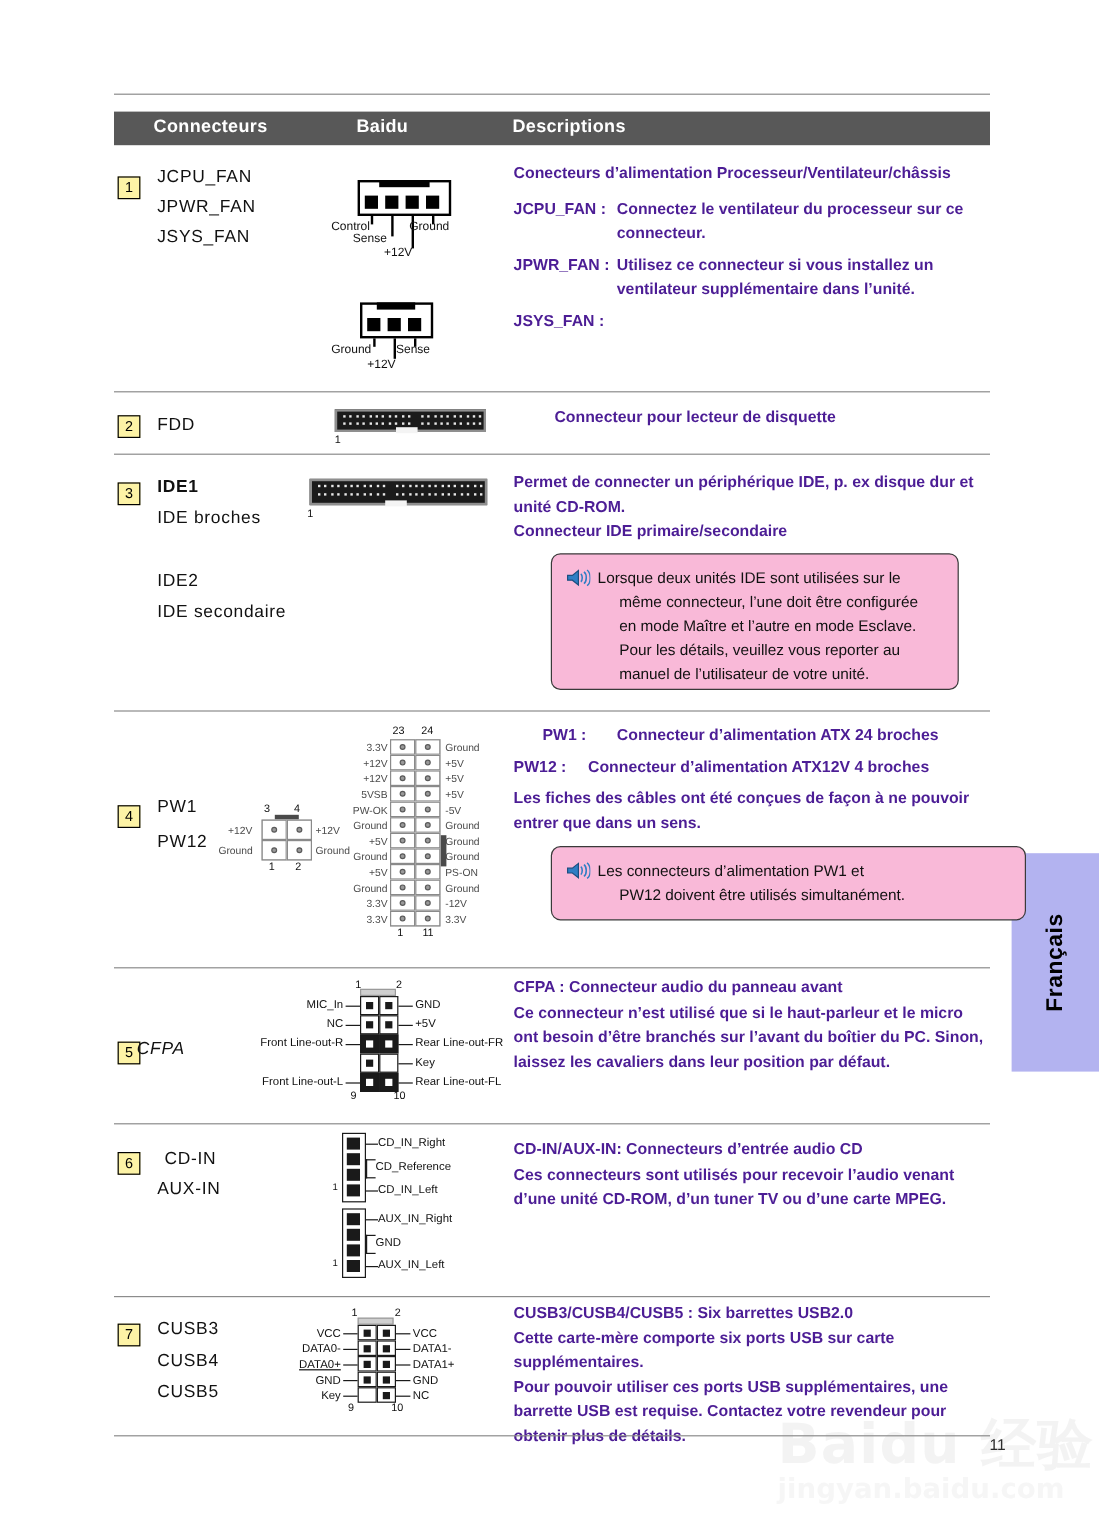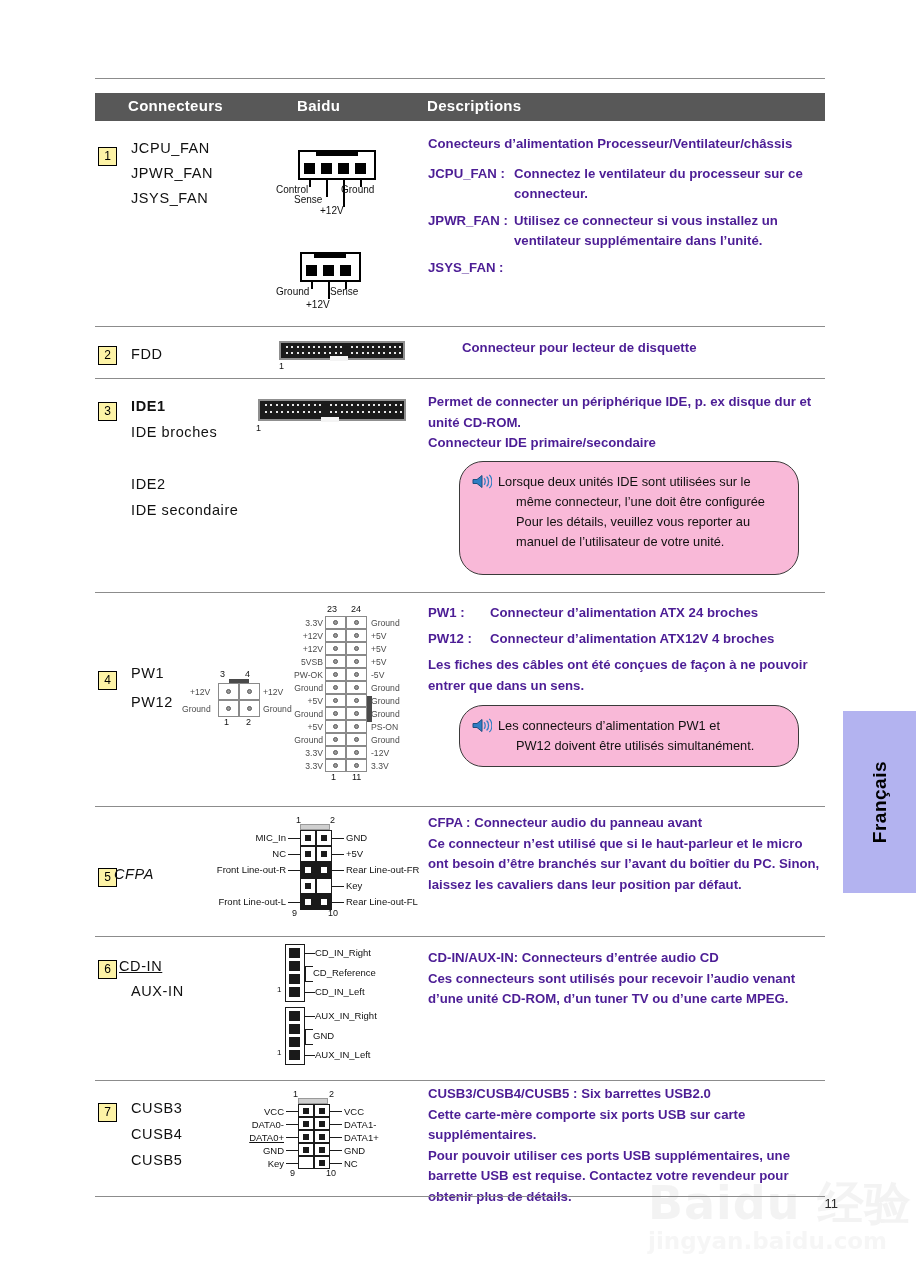--- a/index.html
+++ b/index.html
@@ -37,21 +37,21 @@
     border:1px solid #000;font-size:12px;line-height:17px;text-align:center;
     font-weight:normal;color:#000;}
   .lbl{position:absolute;font-size:14.5px;letter-spacing:.6px;color:#111;white-space:nowrap;}
   .desc{position:absolute;font-size:13.2px;line-height:20.5px;color:#4c1d95;font-weight:bold;}
   .desc .hang{display:flex;}
   .desc .hang .k{width:86px;flex:0 0 86px;}
   .desc .hang .v{flex:1;}
 
   
   .note{position:absolute;background:#f9b9d8;border:1px solid #3a3a3a;
-    border-radius:24px;padding:10px 14px 24px 12px;box-sizing:border-box;}
+    border-radius:8px;padding:10px 14px 24px 12px;box-sizing:border-box;}
   .note .row{display:flex;}
   .note .spk{flex:0 0 26px;padding-top:2px;}
   .note .txt{font-size:12.8px;line-height:20px;color:#111;}
   .note .txt .ind{padding-left:18px;}
 
   
   .fig{position:absolute;}
   .tiny{font-size:8.6px;color:#4b4b4b;font-family:"Liberation Sans",sans-serif;
         white-space:nowrap;position:absolute;}
   .tiny.dk{color:#111;}
@@ -308,20 +308,21 @@
         <svg width="20" height="15" viewBox="0 0 20 15" aria-hidden="true">
           <path d="M1 5.5h4L10 1.5v12L5 9.5H1z" fill="#2f7ec4" stroke="#1c4f80" stroke-width="1"></path>
           <path d="M12 4.2c1.6 1.1 1.6 5.5 0 6.6" fill="none" stroke="#2f7ec4" stroke-width="1.3"></path>
           <path d="M14.6 2.6c2.6 1.8 2.6 8.0 0 9.8" fill="none" stroke="#2f7ec4" stroke-width="1.3"></path>
           <path d="M17.2 1c3.5 2.5 3.5 11 0 13" fill="none" stroke="#2f7ec4" stroke-width="1.2"></path>
         </svg>
       </div>
       <div class="txt">
         <div>Lorsque deux unités IDE sont utilisées sur le</div>
         <div class="ind">même connecteur, l’une doit être configurée</div>
+        <div class="ind">en mode Maître et l’autre en mode Esclave.</div>
         <div class="ind">Pour les détails, veuillez vous reporter au</div>
         <div class="ind">manuel de l’utilisateur de votre unité.</div>
       </div>
     </div>
   </div>
 
   <div class="rule" style="top:592px;"></div>
 
   <div class="num" style="left:98px;top:671px;">4</div>
   <div class="lbl" style="left:131px;top:665px;">PW1</div>
@@ -459,31 +460,31 @@
         <div class="tiny" style="left: 371px; top: 709px;">Ground</div>
         <div class="tiny" style="left: 371px; top: 722px;">PS-ON</div>
         <div class="tiny" style="left: 371px; top: 735px;">Ground</div>
         <div class="tiny" style="left: 371px; top: 748px;">-12V</div>
         <div class="tiny" style="left: 371px; top: 761px;">3.3V</div>
       </div>
   </div>
 
   <div class="desc" style="left:428px;top:603px;width:398px;">
     <div class="hang">
-      <span class="k" style="width:62px;flex:0 0 62px;">PW1 :</span>
+      <span class="k" style="width:62px;flex:0 0 62px;margin-left:24px;">PW1 :</span>
       <span class="v">Connecteur d’alimentation ATX 24 broches</span>
     </div>
     <div class="hang" style="margin-top:5px;">
       <span class="k" style="width:62px;flex:0 0 62px;">PW12 :</span>
       <span class="v">Connecteur d’alimentation ATX12V 4 broches</span>
     </div>
     <div style="margin-top:6px;">Les fiches des câbles ont été conçues de façon à ne pouvoir entrer que dans un sens.</div>
   </div>
 
-  <div class="note" style="left:459px;top:705px;width:340px;height:62px;">
+  <div class="note" style="left:459px;top:705px;width:396px;height:62px;">
     <div class="row">
       <div class="spk">
         <svg width="20" height="15" viewBox="0 0 20 15" aria-hidden="true">
           <path d="M1 5.5h4L10 1.5v12L5 9.5H1z" fill="#2f7ec4" stroke="#1c4f80" stroke-width="1"></path>
           <path d="M12 4.2c1.6 1.1 1.6 5.5 0 6.6" fill="none" stroke="#2f7ec4" stroke-width="1.3"></path>
           <path d="M14.6 2.6c2.6 1.8 2.6 8.0 0 9.8" fill="none" stroke="#2f7ec4" stroke-width="1.3"></path>
           <path d="M17.2 1c3.5 2.5 3.5 11 0 13" fill="none" stroke="#2f7ec4" stroke-width="1.2"></path>
         </svg>
       </div>
       <div class="txt">
@@ -559,21 +560,21 @@
   </div>
 
   <div class="desc" style="left:428px;top:813px;width:398px;">
     <div>CFPA : Connecteur audio du panneau avant</div>
     <div>Ce connecteur n’est utilisé que si le haut-parleur et le micro ont besoin d’être branchés sur l’avant du boîtier du PC. Sinon, laissez les cavaliers dans leur position par défaut.</div>
   </div>
 
   <div class="rule" style="top:936px;"></div>
 
   <div class="num" style="left:98px;top:960px;">6</div>
-  <div class="lbl" style="left:119px;top:958px;text-decoration:underline;">CD-IN</div>
+  <div class="lbl" style="left:137px;top:958px;">CD-IN</div>
   <div class="lbl" style="left:131px;top:983px;">AUX-IN</div>
 
   <div class="fig">
     <div class="audbox" style="left:285px;top:944px;width:20px;height:58px;"></div>
     <div class="audpin" style="left:289px;top:948px;width:11px;height:10px;"></div>
     <div class="audpin" style="left:289px;top:961px;width:11px;height:10px;"></div>
     <div class="audpin" style="left:289px;top:974px;width:11px;height:10px;"></div>
     <div class="audpin" style="left:289px;top:987px;width:11px;height:10px;"></div>
     <div class="audlead" style="left:305px;top:953px;width:10px;"></div>
     <div class="audlead" style="left:305px;top:992px;width:10px;"></div>

